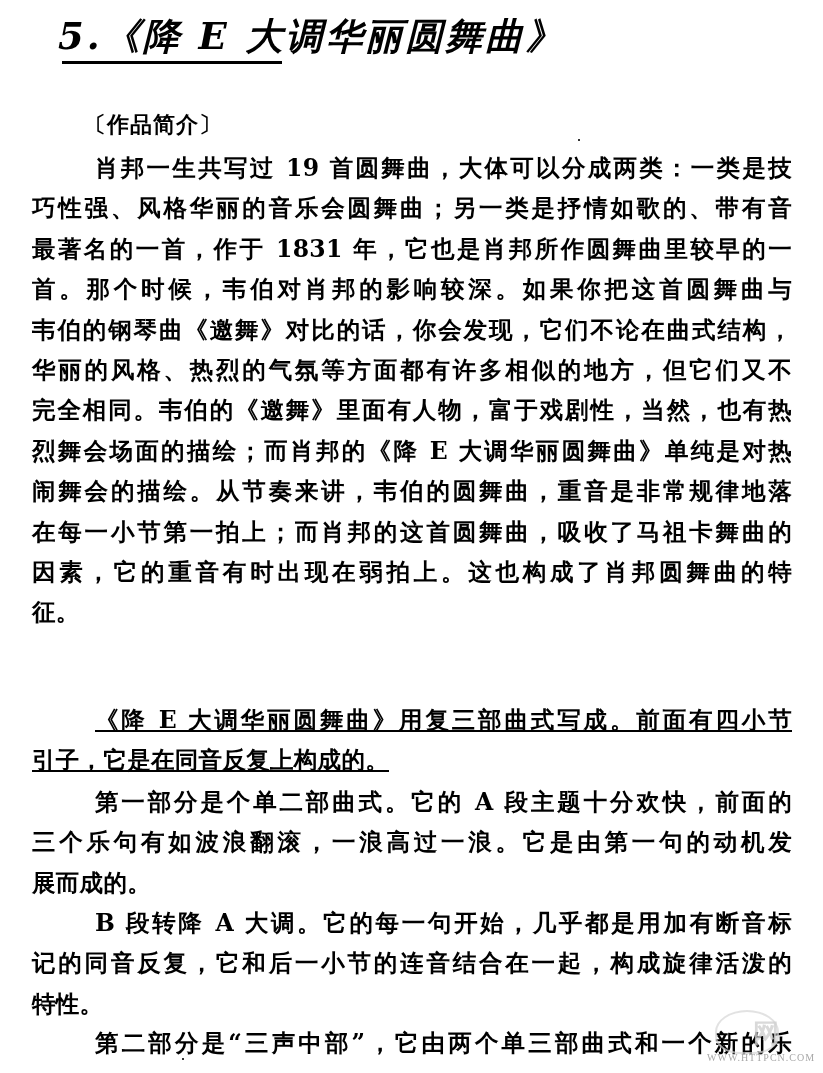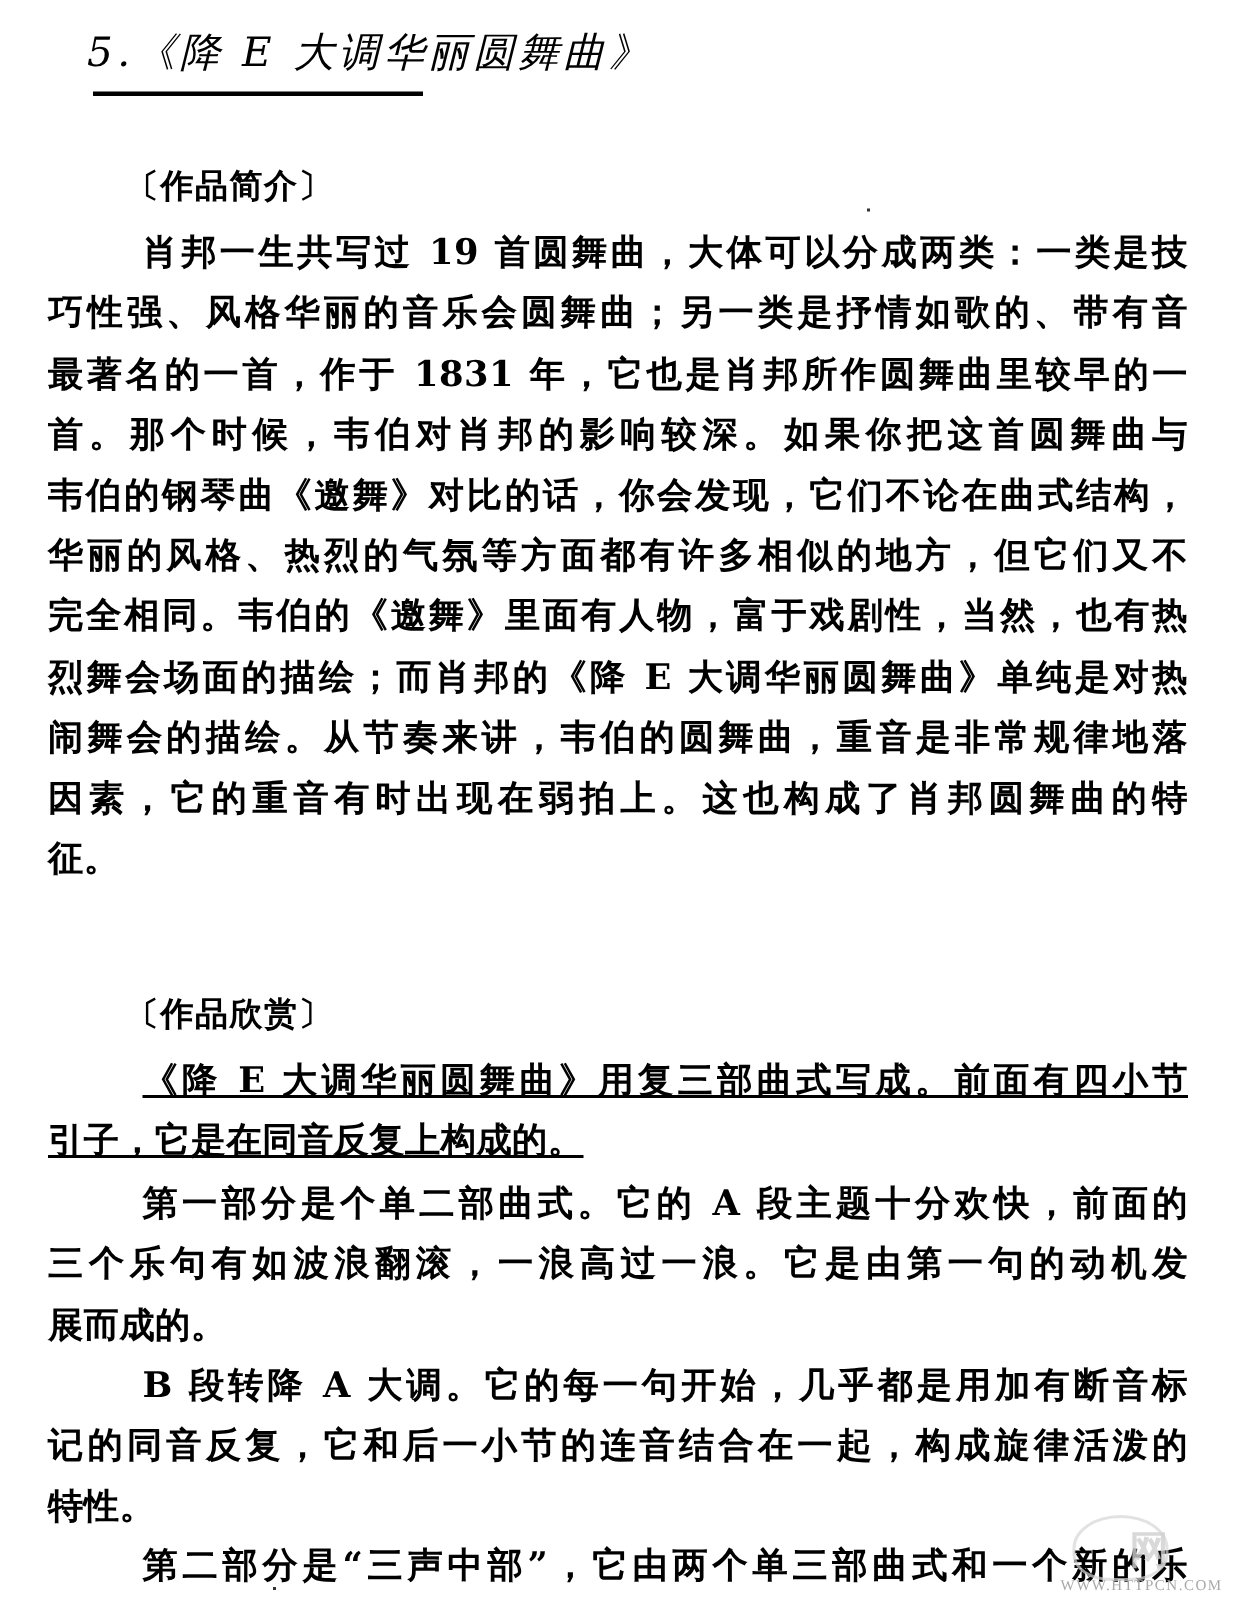--- a/index.html
+++ b/index.html
@@ -17,22 +17,22 @@
     }
     .page {
       position: absolute;
       left: 0; top: 0;
       width: 823px; height: 1073px;
     }
     .title {
       position: absolute;
       left: 58px;
       top: 16px;
-      font-size: 27px;
-      font-weight: normal;
+      font-size: 37px;
+      font-weight: bold;
       font-style: italic;
       letter-spacing: 3px;
       white-space: nowrap;
       line-height: 40px;
     }
     .title-rule {
       position: absolute;
       left: 62px;
       top: 61px;
       width: 220px;
@@ -126,25 +126,25 @@
   <div class="para" style="top:148px;">
     <span class="line indent">肖邦一生共写过 19 首圆舞曲，大体可以分成两类：一类是技</span>
     <span class="line">巧性强、风格华丽的音乐会圆舞曲；另一类是抒情如歌的、带有音</span>
     <span class="line">最著名的一首，作于 1831 年，它也是肖邦所作圆舞曲里较早的一</span>
     <span class="line">首。那个时候，韦伯对肖邦的影响较深。如果你把这首圆舞曲与</span>
     <span class="line">韦伯的钢琴曲《邀舞》对比的话，你会发现，它们不论在曲式结构，</span>
     <span class="line">华丽的风格、热烈的气氛等方面都有许多相似的地方，但它们又不</span>
     <span class="line">完全相同。韦伯的《邀舞》里面有人物，富于戏剧性，当然，也有热</span>
     <span class="line">烈舞会场面的描绘；而肖邦的《降 E 大调华丽圆舞曲》单纯是对热</span>
     <span class="line">闹舞会的描绘。从节奏来讲，韦伯的圆舞曲，重音是非常规律地落</span>
+    <span class="line">在每一小节第一拍上；而肖邦的这首圆舞曲，吸收了马祖卡舞曲的</span>
     <span class="line">因素，它的重音有时出现在弱拍上。这也构成了肖邦圆舞曲的特</span>
     <span class="line last">征。</span>
   </div>
 
-  <div class="section-heading" style="top:660px;">〔作品欣赏〕</div>
 
   <div class="para" style="top:700px;text-decoration:underline;">
     <span class="line indent">《降 E 大调华丽圆舞曲》用复三部曲式写成。前面有四小节</span>
     <span class="line last">引子，它是在同音反复上构成的。</span>
   </div>
 
   <div class="para" style="top:782px;">
     <span class="line indent">第一部分是个单二部曲式。它的 A 段主题十分欢快，前面的</span>
     <span class="line">三个乐句有如波浪翻滚，一浪高过一浪。它是由第一句的动机发</span>
     <span class="line last">展而成的。</span>

